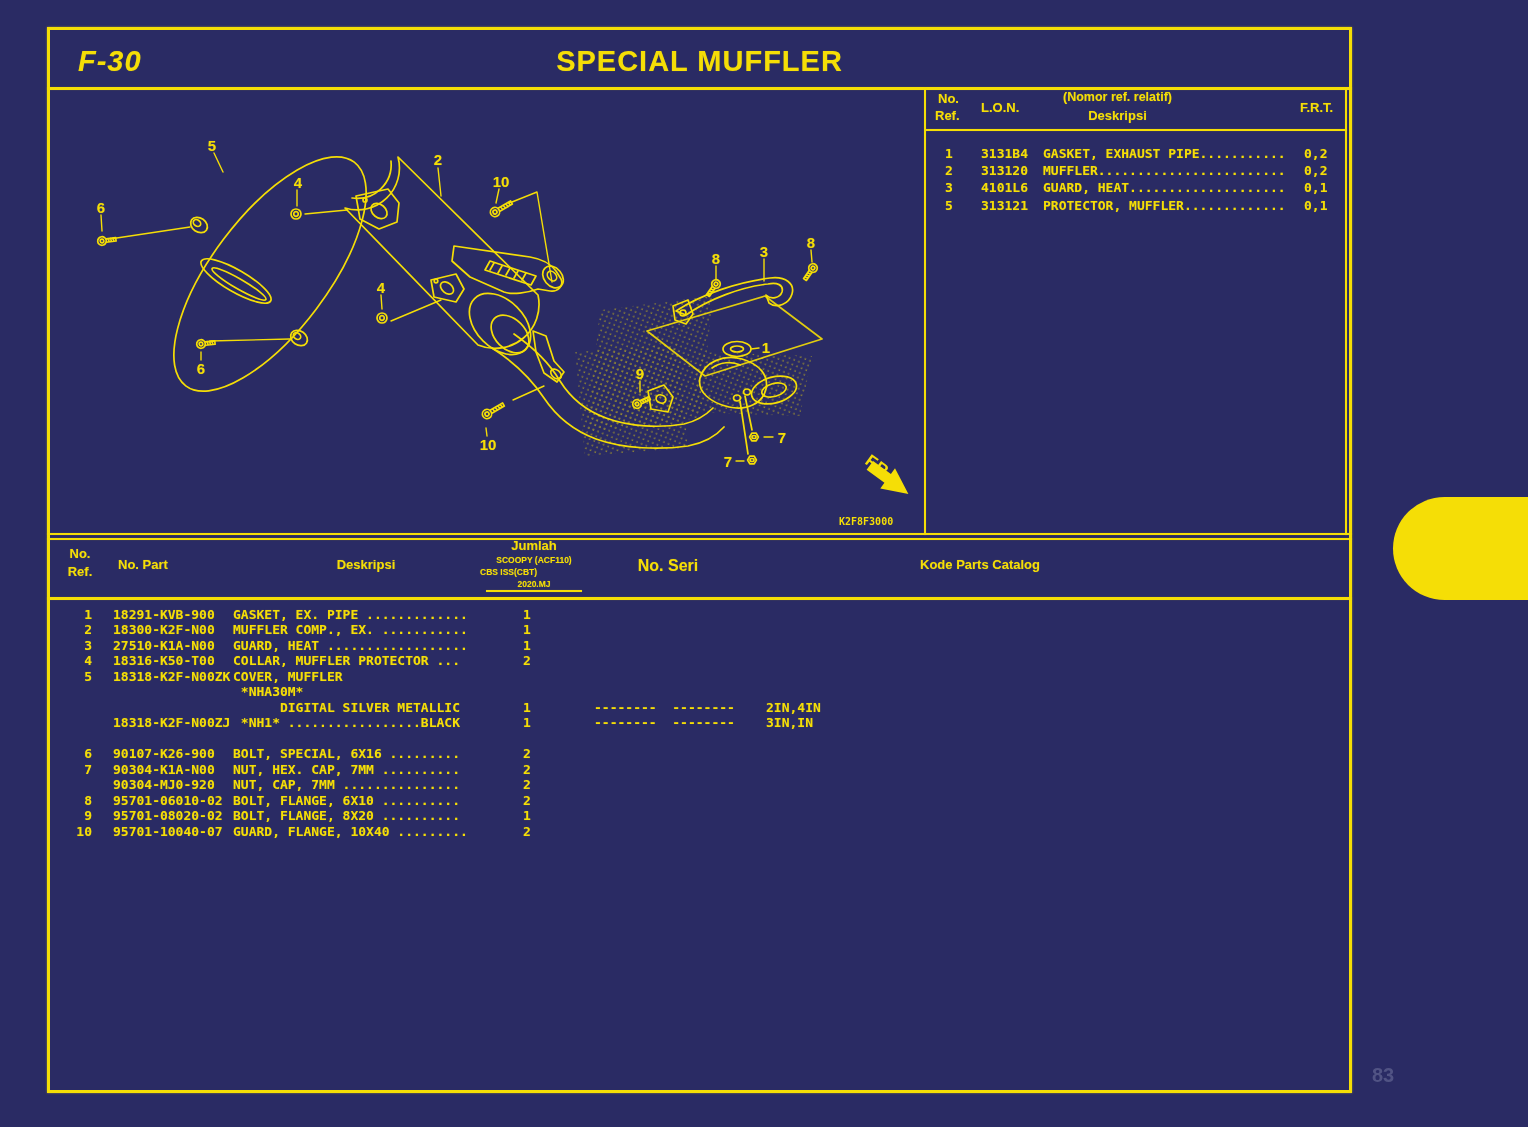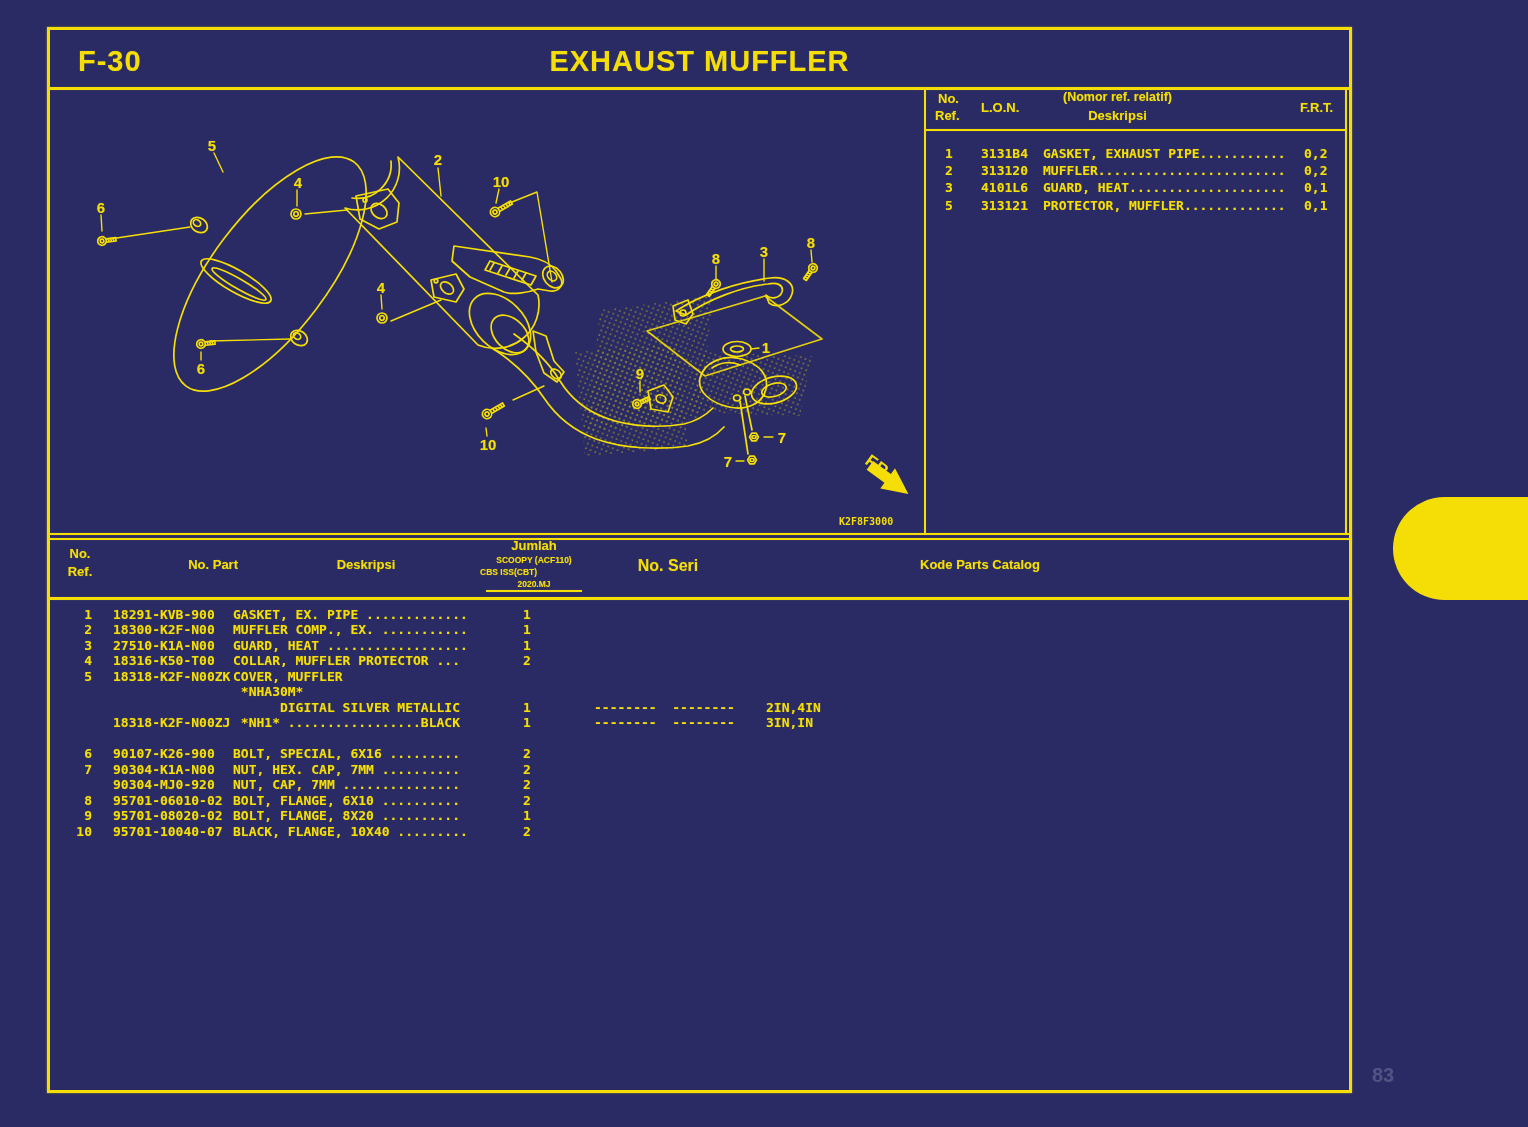--- a/index.html
+++ b/index.html
@@ -4,38 +4,38 @@
 <style>
   :root{ --bg:#2A2B64; --y:#F5DE06; }
   html,body{margin:0;padding:0;background:var(--bg);}
   .stage{position:relative;width:1528px;height:1127px;background:var(--bg);overflow:hidden;
          font-family:"Liberation Sans",sans-serif;}
   .ln{position:absolute;background:var(--y);box-shadow:0 0 1px rgba(246,224,10,.5);}
   .sans{font-family:"Liberation Sans",sans-serif;font-weight:bold;color:var(--y);
         text-shadow:0 0 1px rgba(246,224,10,.4);position:absolute;white-space:pre;}
   .outer-border{position:absolute;left:47px;top:27px;width:1305px;height:1066px;
         border:3px solid var(--y);box-sizing:border-box;box-shadow:0 0 2px rgba(246,224,10,.5);}
-  .page-code{left:78px;top:45px;font-size:29px;letter-spacing:1px;}
+  .page-code{left:78px;top:45px;font-size:29px;letter-spacing:1px;font-style:italic;}
   .page-title{left:47px;top:45px;width:1305px;text-align:center;font-size:29px;letter-spacing:1px;}
   
   .rt-no{left:938px;top:91px;font-size:13px;}
   .rt-ref{left:935px;top:108px;font-size:13px;}
   .rt-lon{left:981px;top:100px;font-size:13px;}
   .rt-nomor{left:1015px;top:90px;width:205px;text-align:center;font-size:12.5px;}
   .rt-desk{left:1015px;top:108px;width:205px;text-align:center;font-size:13px;}
   .rt-frt{left:1300px;top:100px;font-size:13px;}
   .rcell{font-size:13px;line-height:17px;}
   .rr-ref{left:938px;width:22px;text-align:center;}
   .rr-lon{left:981px;}
   .rr-desc{left:1043px;}
   .rr-frt{left:1304px;}
   
   .bb-no{left:59px;top:546px;width:42px;text-align:center;font-size:13px;}
   .bb-ref{left:59px;top:564px;width:42px;text-align:center;font-size:13px;}
-  .bb-part{left:118px;top:557px;width:120px;text-align:right;font-size:13px;}
+  .bb-part{left:118px;top:557px;width:120px;text-align:left;font-size:13px;}
   .bb-desk{left:300px;top:557px;width:132px;text-align:center;font-size:13px;}
   .bb-jumlah{left:480px;top:538px;width:108px;text-align:center;font-size:13px;}
   .bb-js1{left:480px;top:555px;width:108px;text-align:center;font-size:8.5px;font-weight:bold;}
   .bb-js2{left:480px;top:567px;width:108px;text-align:left;font-size:8.5px;font-weight:bold;}
   .bb-js3{left:480px;top:579px;width:108px;text-align:center;font-size:8.5px;font-weight:bold;}
   .bb-seri{left:610px;top:557px;width:116px;text-align:center;font-size:16px;}
   .bb-kode{left:880px;top:557px;width:200px;text-align:center;font-size:13px;}
   
   .prow,.rrow{position:absolute;left:0;width:100%;height:15.5px;}
   .pcell{position:absolute;font-family:"DejaVu Sans Mono",monospace;font-weight:bold;
@@ -64,21 +64,21 @@
   <div class="ln" style="left:47px;top:87px;width:1305px;height:3px;"></div>
   <div class="ln" style="left:924px;top:88px;width:2px;height:447px;"></div>
   <div class="ln" style="left:1345px;top:88px;width:2px;height:447px;"></div>
   <div class="ln" style="left:925px;top:129px;width:422px;height:2px;"></div>
   <div class="ln" style="left:47px;top:533px;width:1305px;height:2px;"></div>
   <div class="ln" style="left:47px;top:538px;width:1305px;height:2px;"></div>
   <div class="ln" style="left:486px;top:590px;width:96px;height:1.5px;"></div>
   <div class="ln" style="left:47px;top:597px;width:1305px;height:3px;"></div>
 
   <div class="sans page-code">F-30</div>
-  <div class="sans page-title">EXHAUST MUFFLER</div>
+  <div class="sans page-title">SPECIAL MUFFLER</div>
 
   <div class="sans rt-no">No.</div>
   <div class="sans rt-ref">Ref.</div>
   <div class="sans rt-lon">L.O.N.</div>
   <div class="sans rt-nomor">(Nomor ref. relatif)</div>
   <div class="sans rt-desk">Deskripsi</div>
   <div class="sans rt-frt">F.R.T.</div>
   <div id="ref-rows">
       <div class="rrow" style="top: 146px;">
         <span class="pcell rcell rr-ref">1</span>
@@ -225,21 +225,21 @@
         <span class="pcell pr-ref">9</span>
         <span class="pcell pr-part">95701-08020-02</span>
         <span class="pcell pr-desc">BOLT, FLANGE, 8X20 ..........</span>
         <span class="pcell pr-qty">1</span>
         <span class="pcell pr-seri"></span>
         <span class="pcell pr-kode"></span>
       </div>
       <div class="prow" style="top: 823.5px;">
         <span class="pcell pr-ref">10</span>
         <span class="pcell pr-part">95701-10040-07</span>
-        <span class="pcell pr-desc">BLACK, FLANGE, 10X40 .........</span>
+        <span class="pcell pr-desc">GUARD, FLANGE, 10X40 .........</span>
         <span class="pcell pr-qty">2</span>
         <span class="pcell pr-seri"></span>
         <span class="pcell pr-kode"></span>
       </div>
     </div>
 
   <svg class="diagram-svg" width="1528" height="1127" viewBox="0 0 1528 1127">
     <defs>
       <pattern id="dots" width="5" height="5" patternUnits="userSpaceOnUse" patternTransform="rotate(22)">
         <circle cx="1.2" cy="1.2" r="0.85" fill="#F5DE06"></circle>

